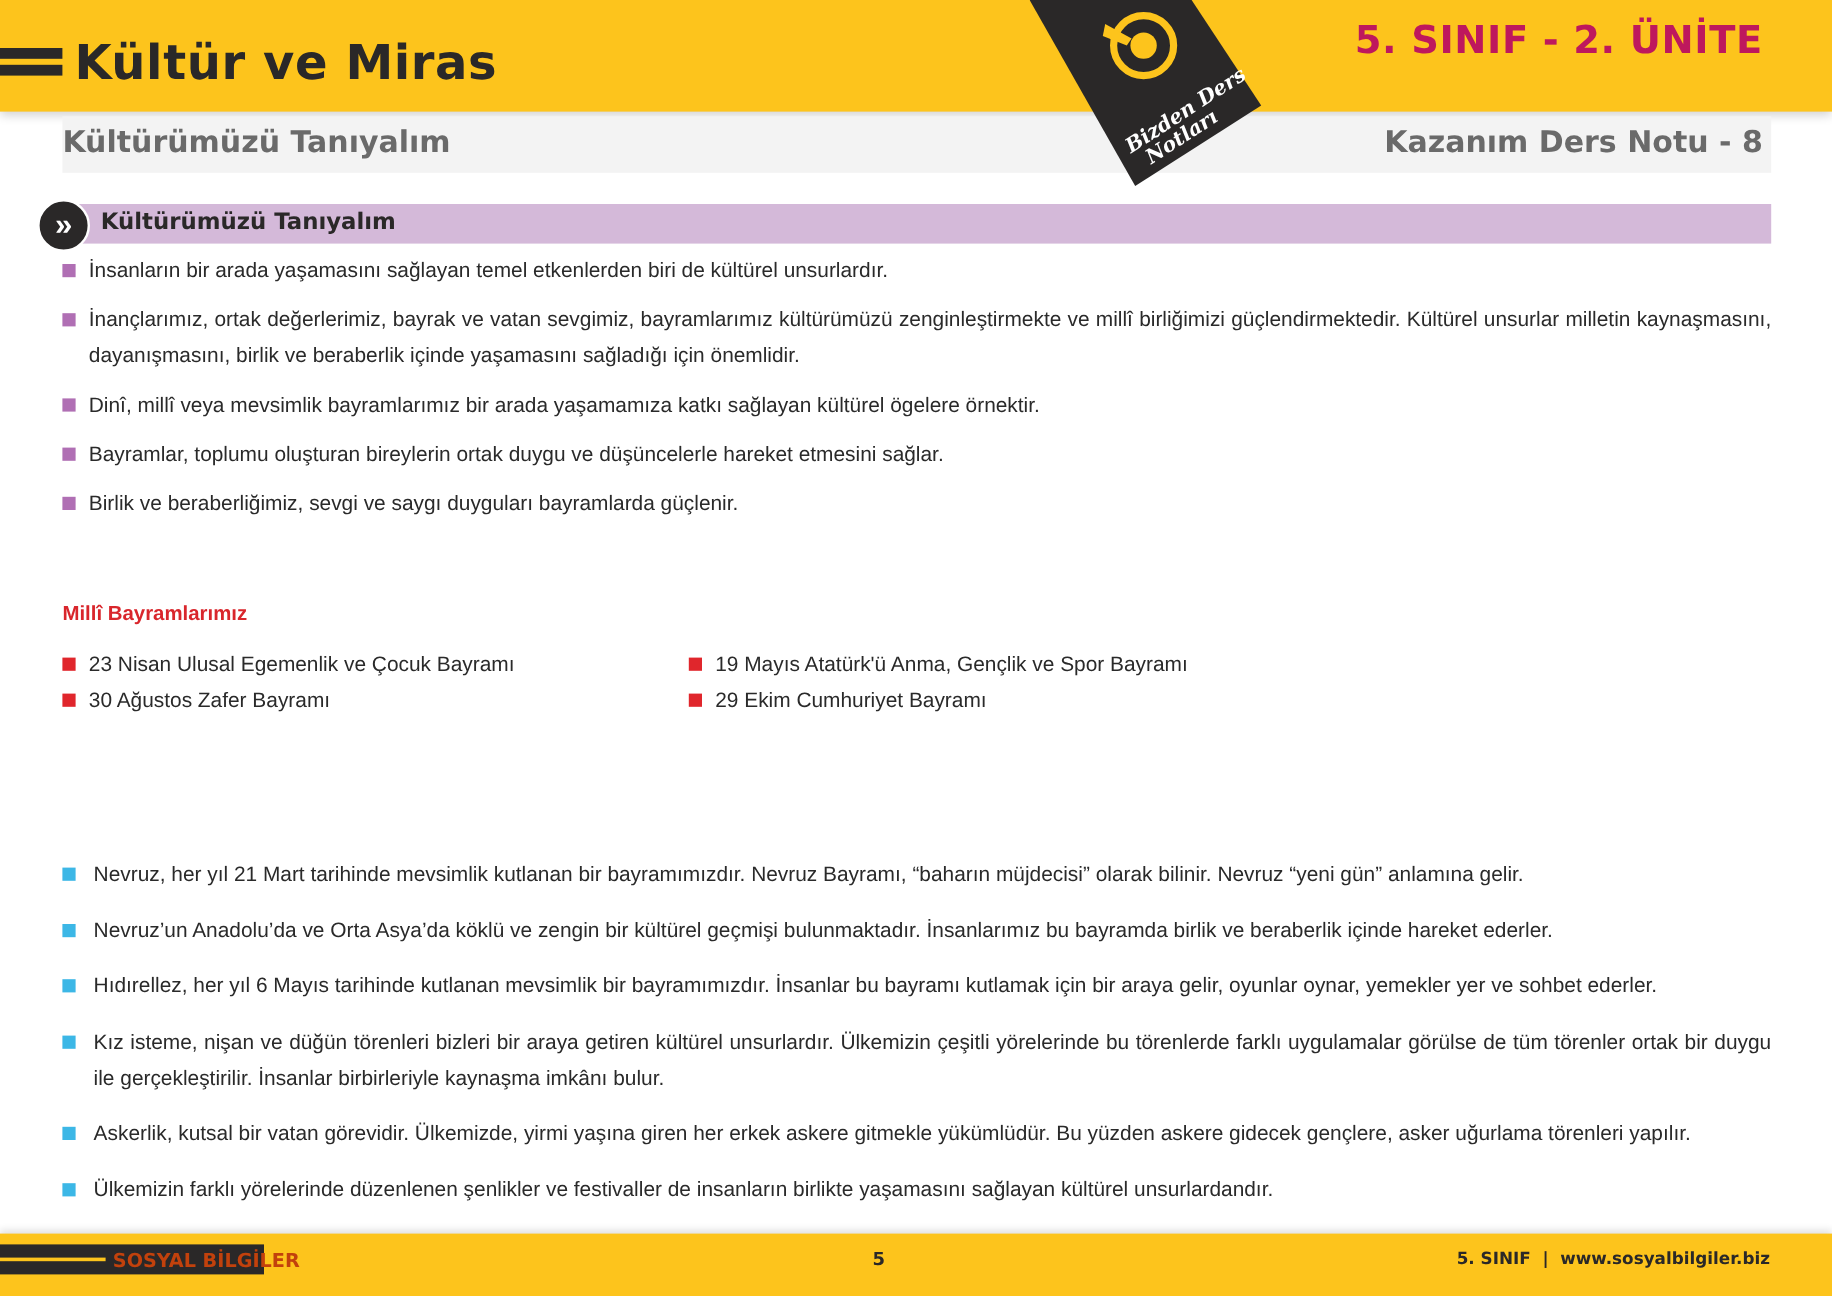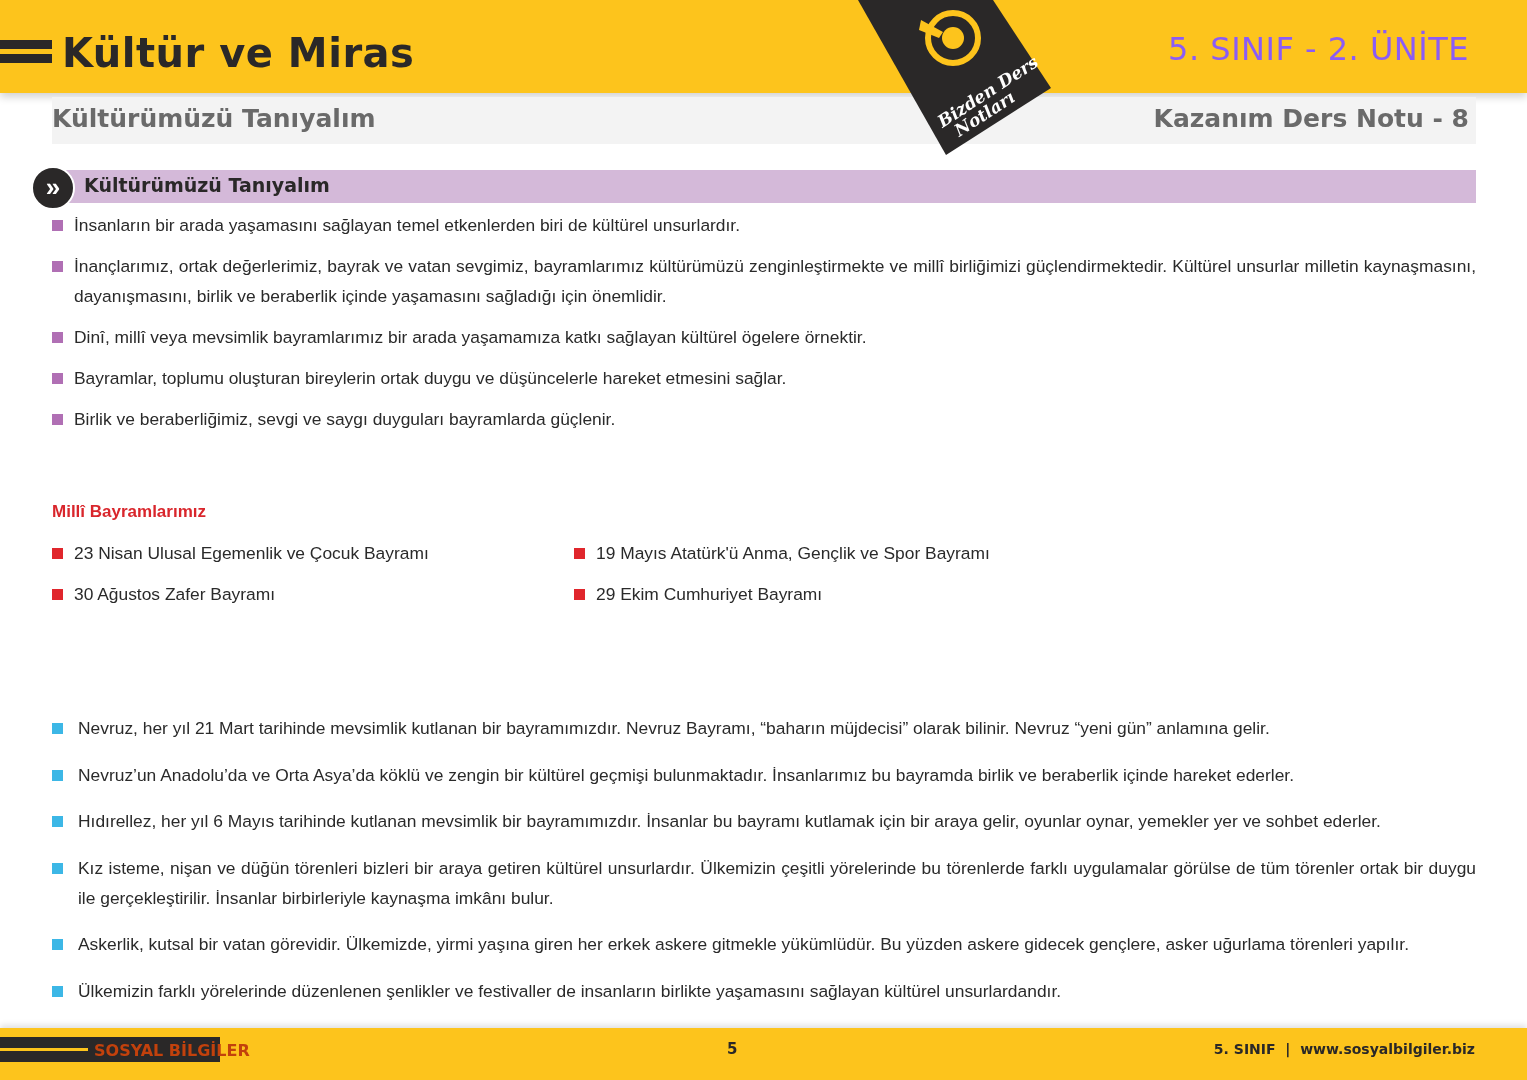--- a/index.html
+++ b/index.html
@@ -15,23 +15,23 @@
     box-shadow: 0 4px 8px rgba(0,0,0,0.18);
   }
   .header-bars { position: absolute; left: 0; top: 40px; width: 52px; height: 24px; }
   .header-bars div { height: 9px; background: #2a2828; margin-bottom: 5px; }
   .header-title {
     position: absolute; left: 62px; top: 30px;
     font-family: "DejaVu Sans", sans-serif; font-weight: bold;
     font-size: 40px; color: #2a2828; letter-spacing: 0.5px;
   }
   .header-unit {
-    position: absolute; right: 58px; top: 30px;
-    font-family: "DejaVu Sans", sans-serif; font-weight: normal;
-    font-size: 32px; color: #8b5cf6; letter-spacing: 0.5px;
+    position: absolute; right: 58px; top: 14px;
+    font-family: "DejaVu Sans", sans-serif; font-weight: bold;
+    font-size: 32px; color: #be185d; letter-spacing: 0.5px;
   }
   .sub-band {
     position: absolute; left: 52px; top: 97px; width: 1424px; height: 47px;
     background: #f3f3f3;
   }
   .sub-left {
     position: absolute; left: 52px; top: 104px;
     font-family: "DejaVu Sans", sans-serif; font-weight: bold;
     font-size: 25px; color: #6a6a6a;
   }
@@ -68,21 +68,21 @@
   .purple .sq { background: #b06fb4; }
   .blue .sq { background: #3cb7e6; }
   #list1 { top: 210px; width: 1424px; }
   #list1 li { margin-bottom: 11px; text-align: justify; }
   .red-heading {
     position: absolute; left: 52px; top: 502px;
     font-size: 17px; font-weight: bold; color: #d9262c;
   }
   .holiday-grid {
     position: absolute; left: 52px; top: 538px; width: 1000px;
-    display: grid; grid-template-columns: 522px 478px; row-gap: 11px;
+    display: grid; grid-template-columns: 522px 478px; row-gap: 0;
   }
   .holiday-grid .hitem { position: relative; padding-left: 22px; font-size: 17.4px; line-height: 30px; color: #2a2a2a; }
   .holiday-grid .hitem .sq { position: absolute; left: 0; top: 10px; width: 11px; height: 11px; background: #e0262c; }
   #list3 { top: 713px; width: 1424px; }
   #list3 li { padding-left: 26px; margin-bottom: 16.5px; text-align: justify; }
   .footer-band {
     position: absolute; left: 0; top: 1028px; width: 1527px; height: 52px;
     background: #fdc41c;
     box-shadow: 0 -3px 6px rgba(0,0,0,0.12);
   }

